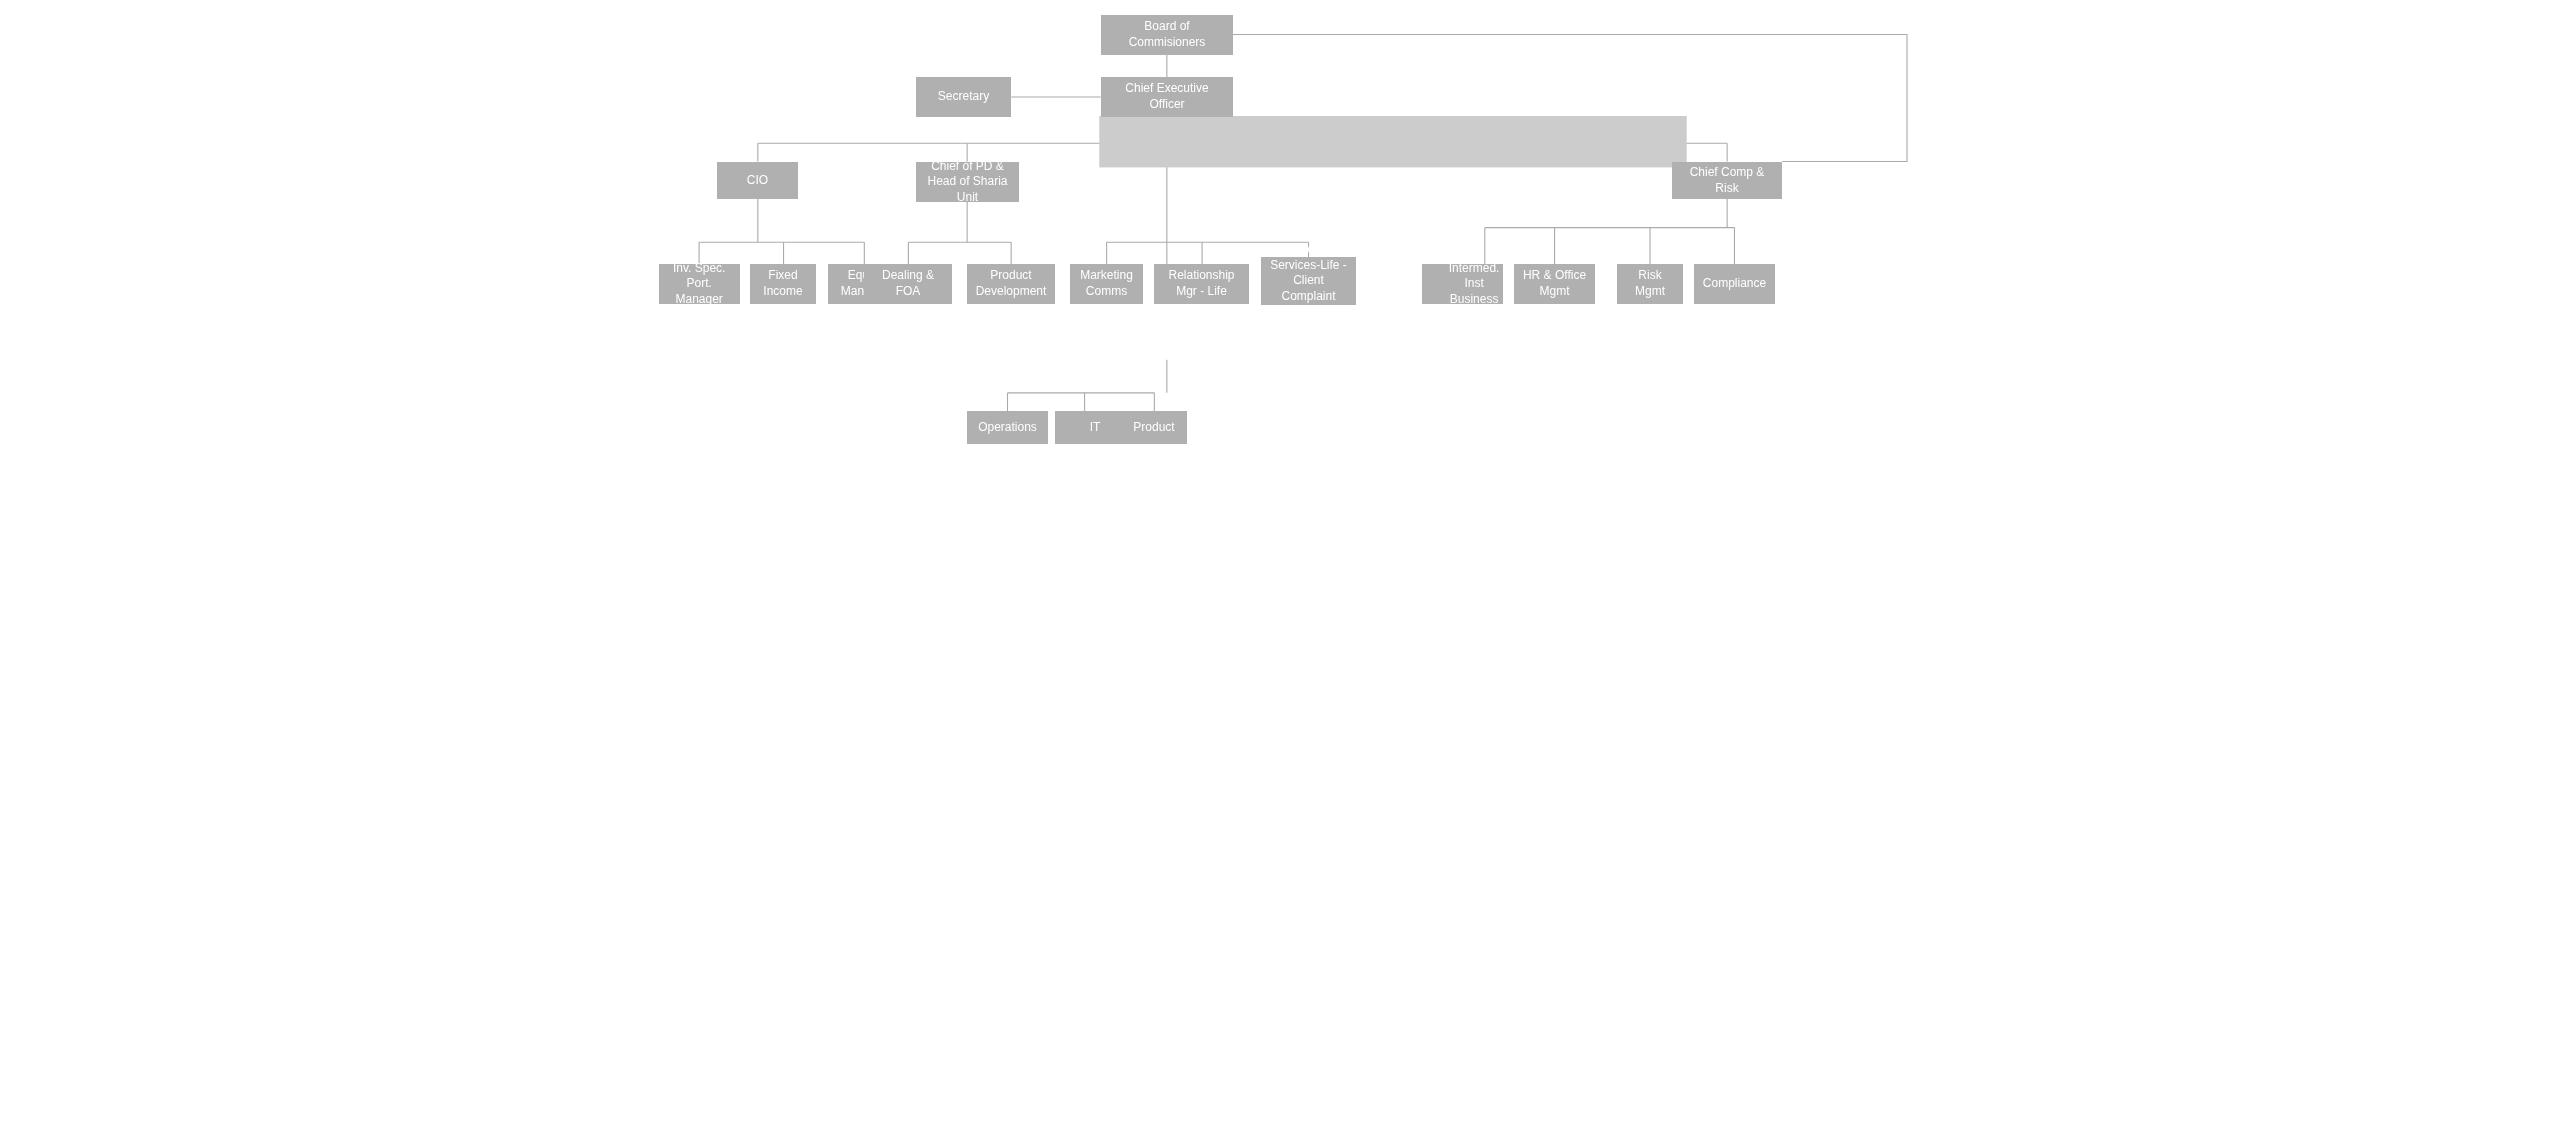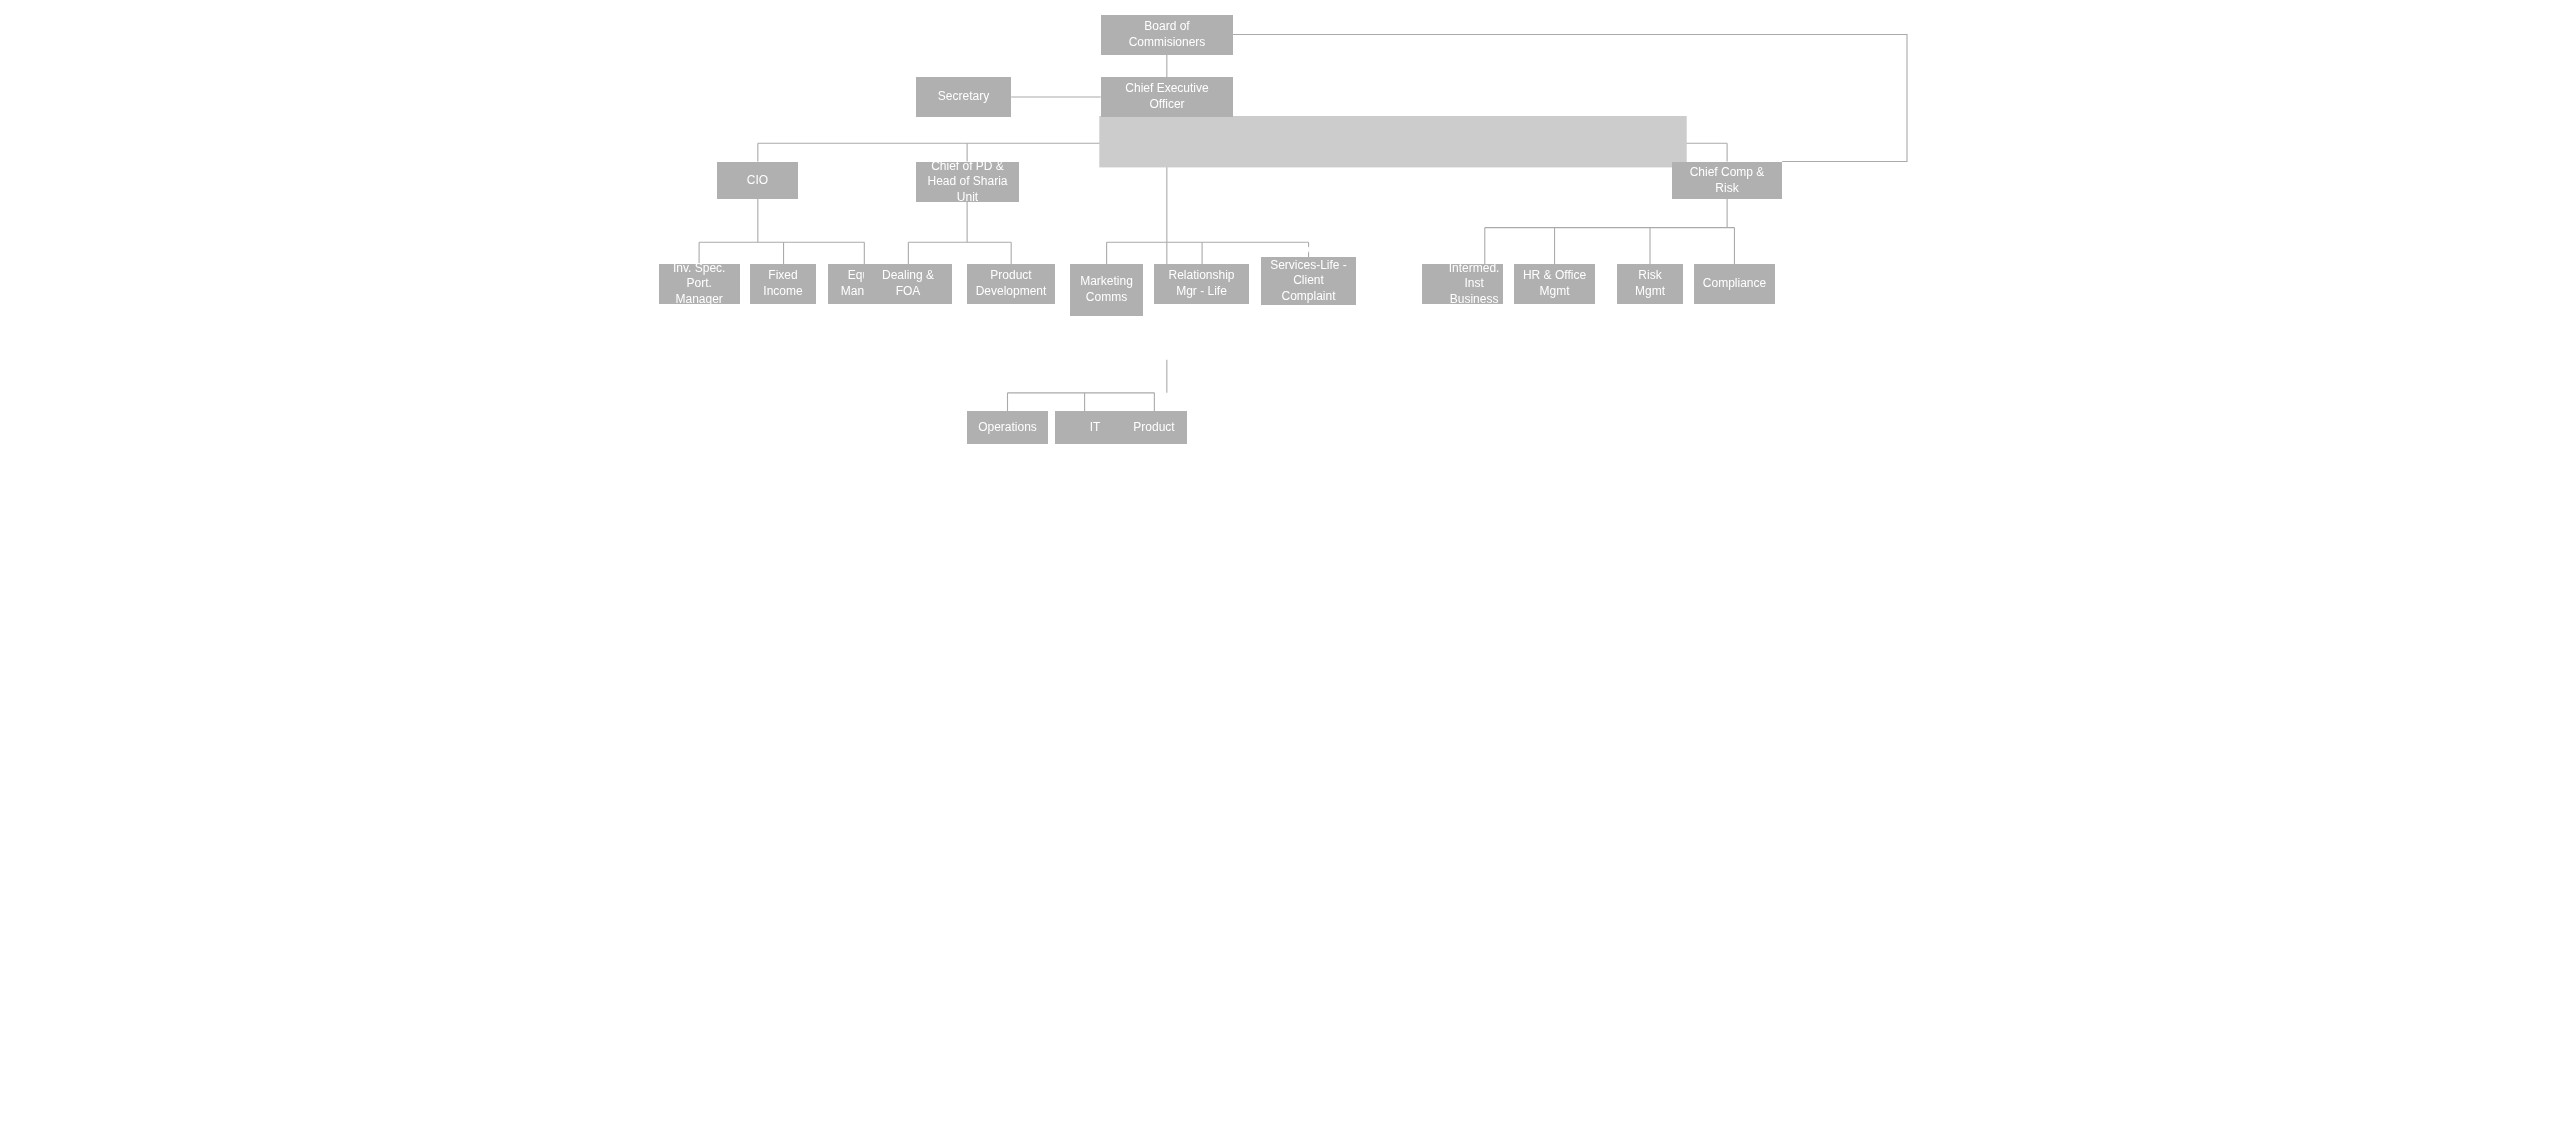--- a/index.html
+++ b/index.html
@@ -112,21 +112,21 @@
     <div class="node" style="left: 1028px; top: 162px; width: 110px; height: 37px;">Chief Comp &amp; Risk</div>
     <div class="node" style="left: 14.7px; top: 264px; width: 81px; height: 40px;">Inv. Spec.
 Port. Manager</div>
     <div class="node" style="left: 106px; top: 264px; width: 66px; height: 40px;">Fixed
 Income</div>
     <div class="node" style="left: 184px; top: 264px; width: 73px; height: 40px;">Equity
 Manager</div>
     <div class="node" style="left: 220px; top: 264px; width: 88px; height: 40px;">Dealing &amp; FOA</div>
     <div class="node" style="left: 323px; top: 264px; width: 88px; height: 40px;">Product
 Development</div>
-    <div class="node" style="left: 426px; top: 264px; width: 73px; height: 52px;">Marketing
+    <div class="node" style="left: 426px; top: 264px; width: 73px; height: 40px;">Marketing
 Comms</div>
     <div class="node" style="left: 510px; top: 264px; width: 95px; height: 40px;">Relationship Mgr -
 Life</div>
     <div class="node" style="left: 617px; top: 257px; width: 95px; height: 48px;">Client Services-Life
 - Client Complaint
 Handling</div>
     <div class="node" style="left: 778px; top: 264px; width: 81px; height: 40px; padding-left: 29px;">Intermed.
 Inst Business</div>
     <div class="node" style="left: 870px; top: 264px; width: 81px; height: 40px;">HR &amp;
 Office Mgmt</div>

